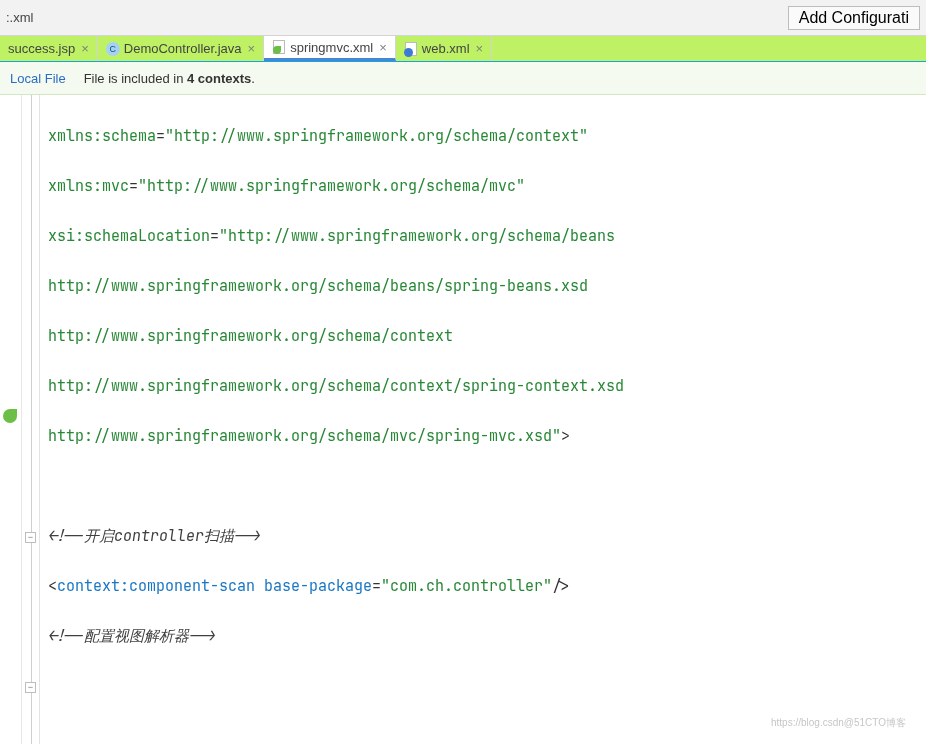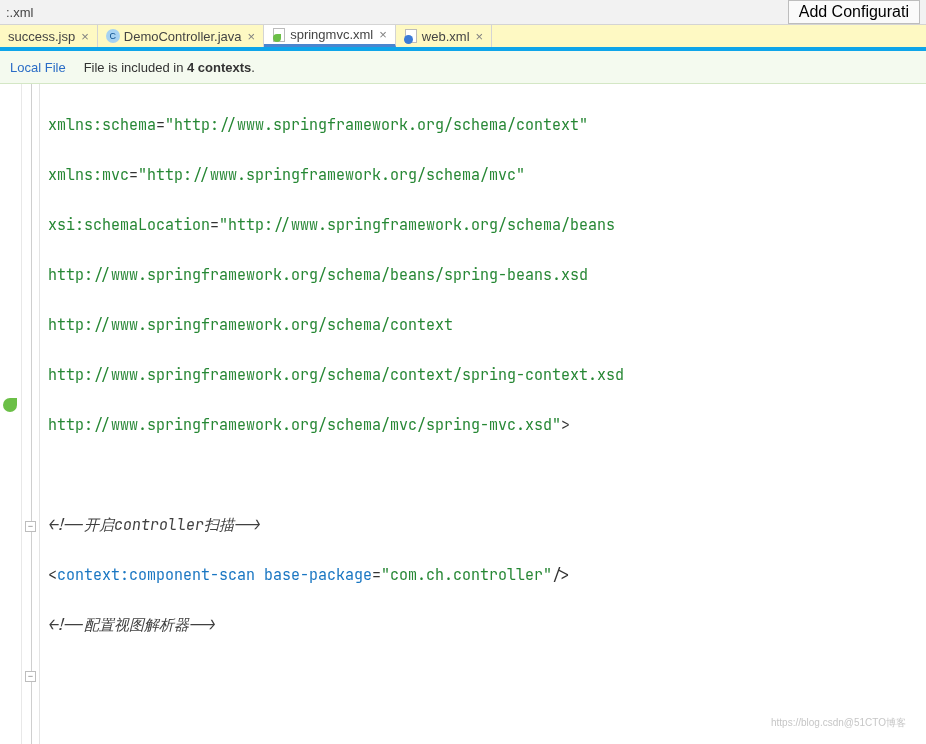--- a/index.html
+++ b/index.html
@@ -1,22 +1,22 @@
 <!DOCTYPE html>
 <html><head>
 <meta charset="utf-8">
 <style>
   * { box-sizing: border-box; }
   html, body { margin:0; padding:0; height:100%; font-family:"Segoe UI", Arial, sans-serif; font-size:13px; color:#222; background:#fff; overflow:hidden; }
-  .toolbar { height:25px; display:flex; align-items:center; gap:8px; padding:0 6px; border-bottom:1px solid #d4d4d4; background:#f2f2f2; }
+  .toolbar { height:36px; display:flex; align-items:center; gap:8px; padding:0 6px; border-bottom:1px solid #d4d4d4; background:#f2f2f2; }
   .toolbar-left { flex:1 0 auto; color:#444; }
   .toolbar-icons { display:flex; align-items:center; gap:6px; }
   .hammer-line { width:14px; height:3px; background:#3a9837; transform:rotate(-35deg); }
   .add-config-btn { border:1px solid #bdbdbd; background:#fafafa; padding:2px 10px; cursor:pointer; font-size:16px; }
-  .tabs { display:flex; align-items:stretch; height:26px; border-bottom:4px solid #0ea5e9; background:#fef9c3; }
+  .tabs { display:flex; align-items:stretch; height:26px; border-bottom:1px solid #0ea5e9; background:#bef264; }
   .tab { display:flex; align-items:center; gap:4px; padding:0 8px; border-right:1px solid #d4d4d4; color:#444; cursor:pointer; }
   .tab.active { background:#fff; border-bottom:3px solid #4a86cf;padding-left:8px; }
   .tab .close { color:#808080; margin-left:2px; }
   .tab-icon { width:14px; height:14px; display:inline-flex; align-items:center; justify-content:center; }
   .java-icon { background:#a6d2f2; border-radius:50%; width:14px; height:14px; font-size:9px; color:#0b4f8c; line-height:14px; text-align:center; }
   .xml-icon { width:14px; height:14px; display:flex; align-items:center; justify-content:center; }
   .xml-page { width:12px; height:14px; background:#fff; border:1px solid #bbb; position:relative; }
   .xml-leaf { position:absolute; bottom:-1px; left:-1px; width:8px; height:8px; background:#6bbf47; border-radius:50% 0 50% 50%; }
   .xml-badge { position:absolute; bottom:-2px; left:-2px; width:9px; height:9px; border-radius:50%; background:#3b7bd6; }
   .info-bar { display:flex; align-items:center; gap:18px; height:28px; padding:16px 10px; background:#f4faef; border-bottom:1px solid #d4e7c5; }

